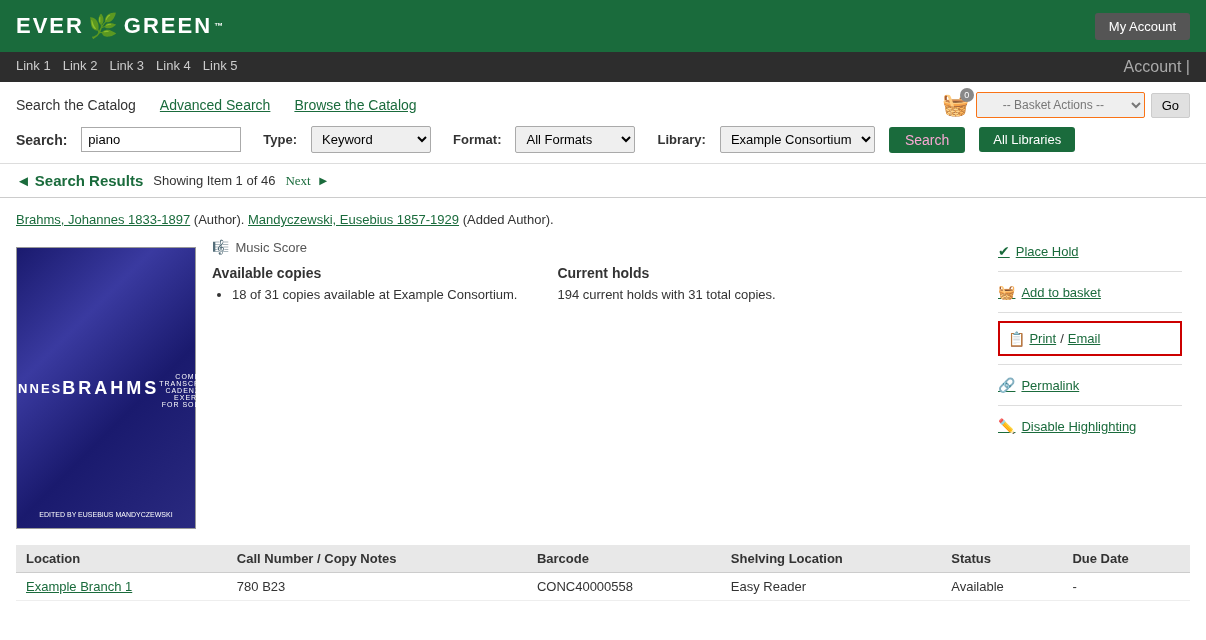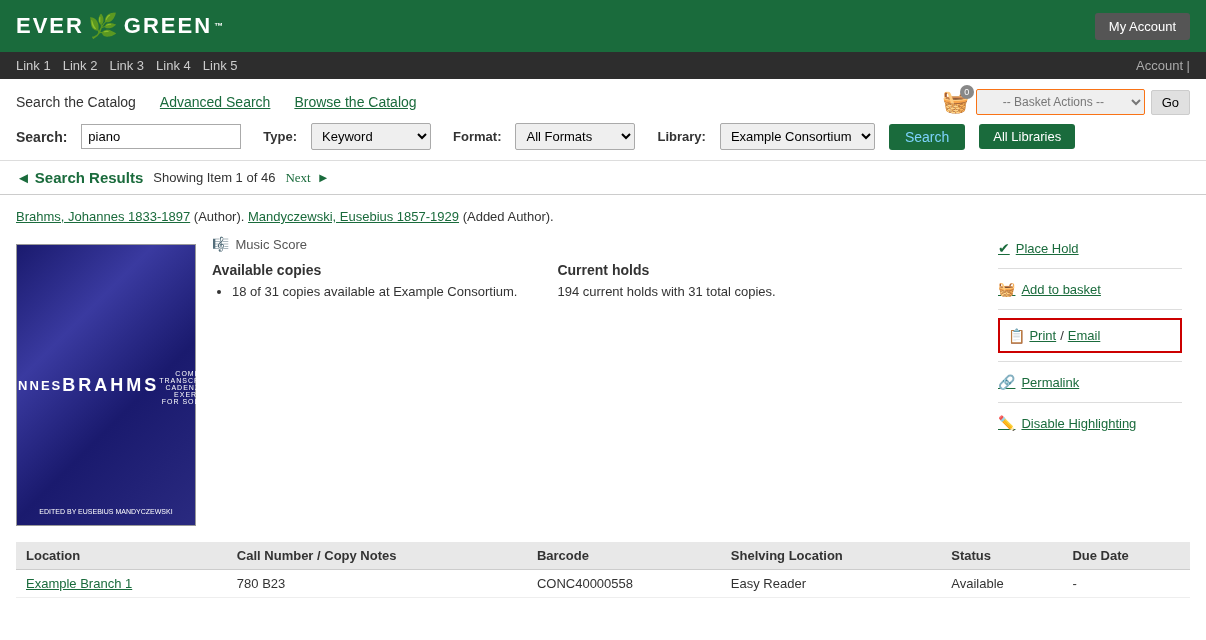--- a/index.html
+++ b/index.html
@@ -140,21 +140,21 @@
     }
     .field-select {
       padding: 4px 6px;
       font-size: 13px;
       border: 1px solid #aaa;
       border-radius: 2px;
       min-width: 120px;
     }
     .search-btn {
       background: #1a6b3c;
-      color: #7dd3fc;
+      color: #f9a8d4;
       border: none;
       padding: 5px 16px;
       font-size: 14px;
       cursor: pointer;
       border-radius: 3px;
     }
     .all-libraries-btn {
       background: #1a6b3c;
       color: #fff;
       border: none;
@@ -383,21 +383,21 @@
   <button class="my-account-btn">My Account</button>
 </div>
 
 <div class="nav-bar">
   <a href="#">Link 1</a>
   <a href="#">Link 2</a>
   <a href="#">Link 3</a>
   <a href="#">Link 4</a>
   <a href="#">Link 5</a>
   <span style="flex:1;"></span>
-  <span style="color:#aaa; font-size:13px;">Account |</span>
+  <span style="color:#aaa; font-size:16px;">Account |</span>
 </div>
 
 <div class="search-area">
   <div class="search-top-row">
     <div class="search-links">
       <span class="search-link-plain">Search the Catalog</span>
       <a href="#" class="search-link-underline">Advanced Search</a>
       <a href="#" class="search-link-underline">Browse the Catalog</a>
     </div>
     <div class="basket-area">

